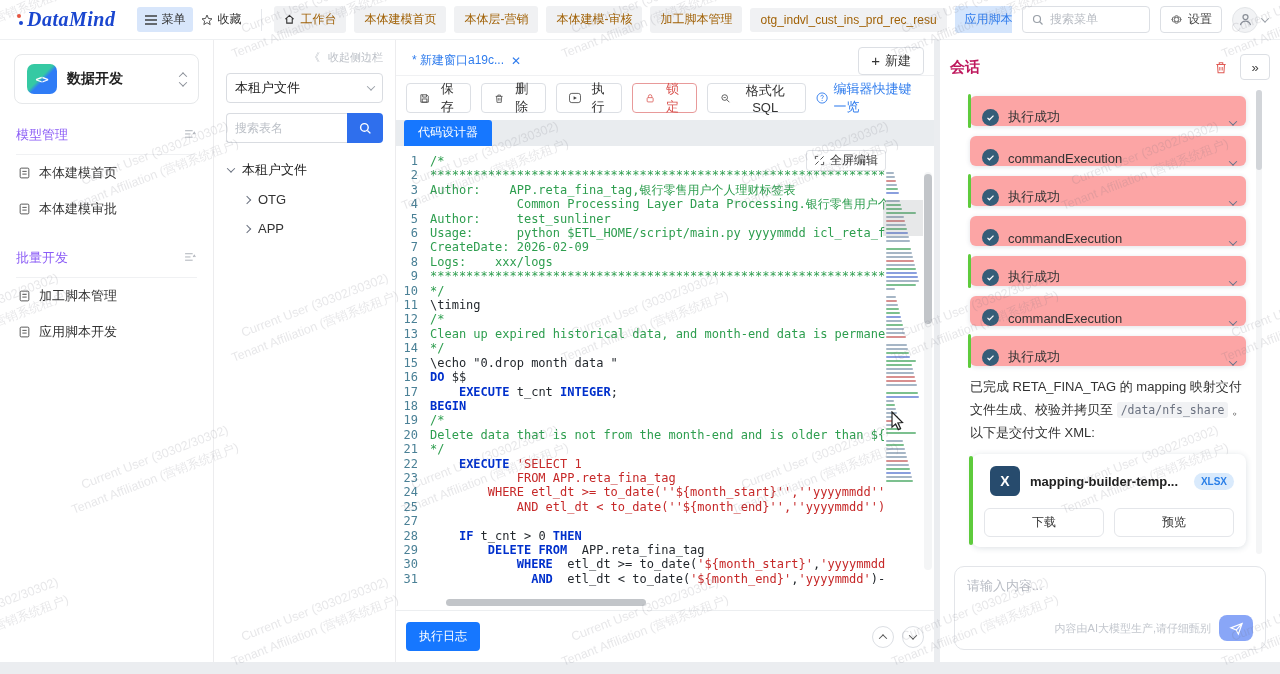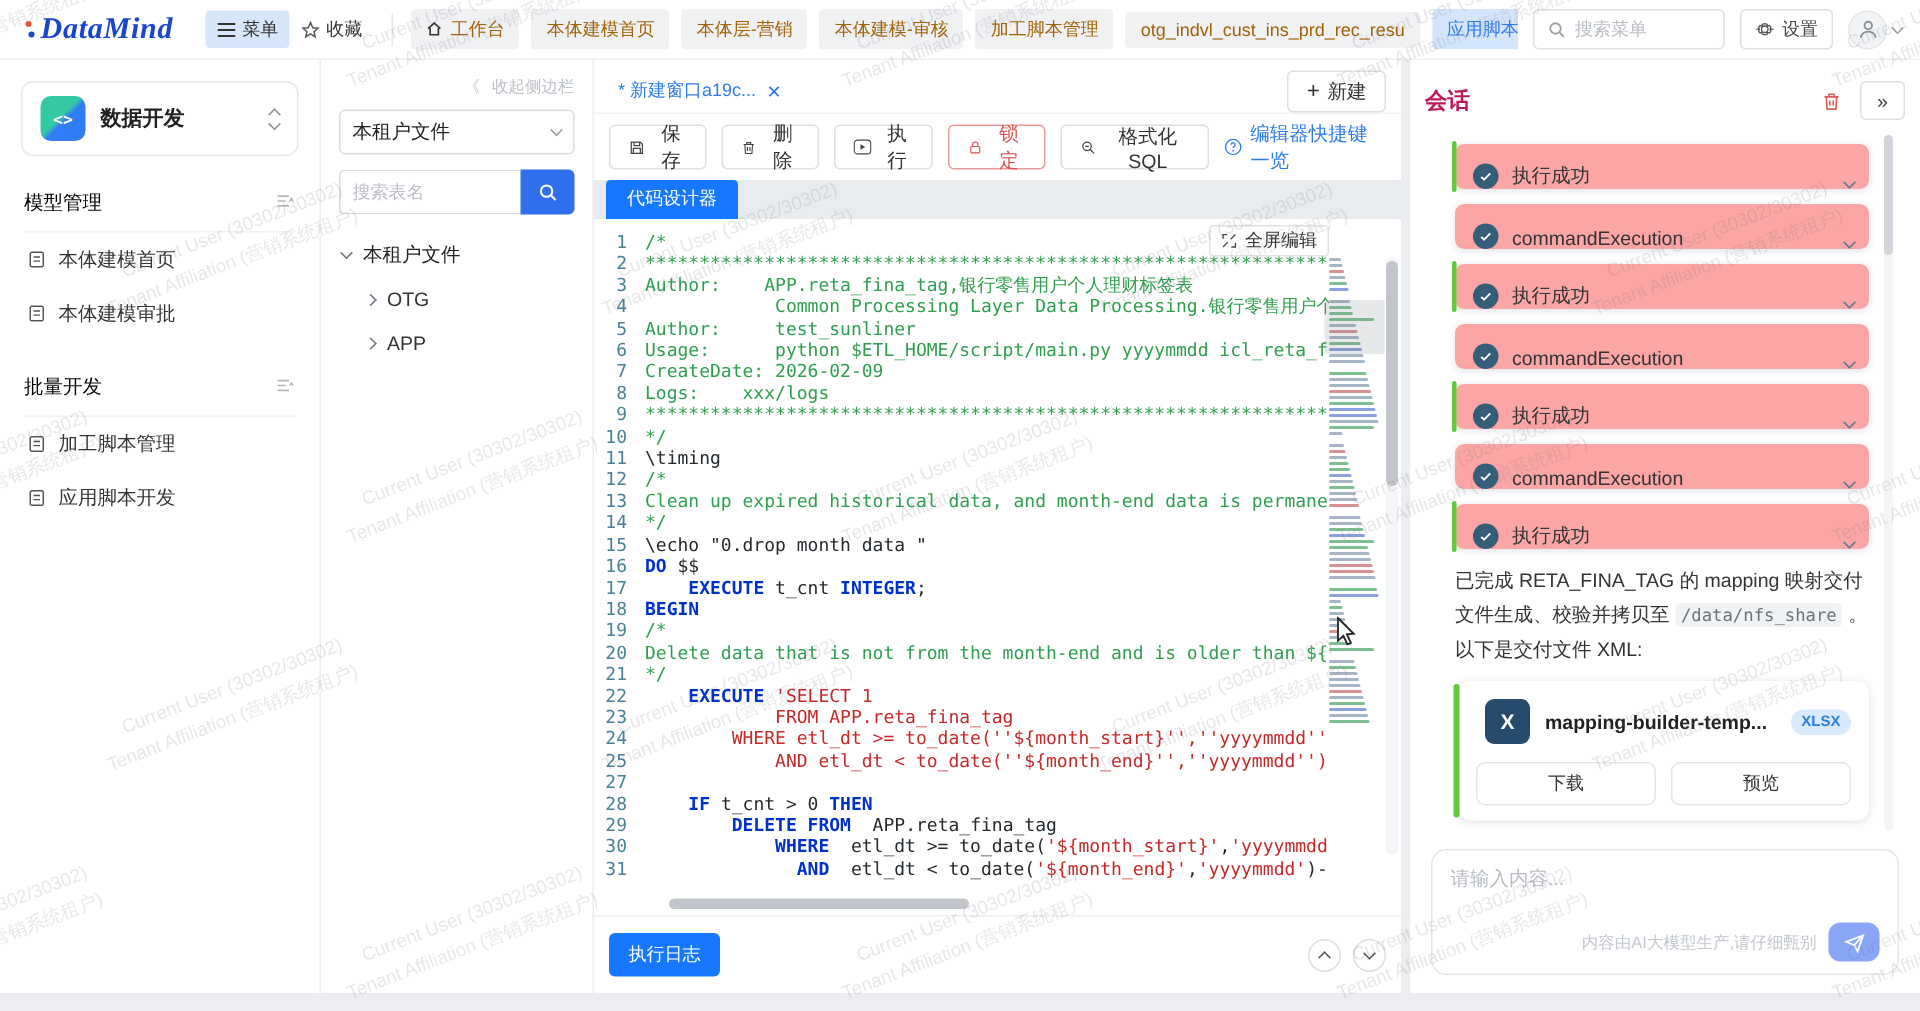--- a/index.html
+++ b/index.html
@@ -34,21 +34,21 @@
 
   
   .content { display:flex; height:622px; }
 
   
   .sidebar { width:214px; background:#fff; border-right:1px solid #ececee; padding:14px; flex-shrink:0; }
   .app-card { border:1px solid #e6e8ea; border-radius:8px; height:50px; display:flex; align-items:center; padding:0 12px; gap:10px; cursor:pointer; }
   .app-card-icon { width:30px; height:30px; border-radius:7px; background:linear-gradient(135deg,#35c9a3 45%,#2f7cf6 55%); display:flex; align-items:center; justify-content:center; color:#fff; font-size:11px; font-weight:bold; font-family:"DejaVu Sans Mono",monospace; }
   .app-card-title { font-size:14px; font-weight:bold; color:#222; flex:1; }
   .sel-carets { display:flex; flex-direction:column; gap:3px; color:#8a8f98; }
-  .section-hd { display:flex; align-items:center; justify-content:space-between; margin:22px 2px 0; padding-bottom:10px; border-bottom:1px solid #f0f1f3; color:#000000; font-size:13px;gap:43px; }
+  .section-hd { display:flex; align-items:center; justify-content:space-between; margin:22px 2px 0; padding-bottom:10px; border-bottom:1px solid #f0f1f3; color:#8b5cf6; font-size:13px;gap:43px; }
   .side-item { display:flex; align-items:center; gap:8px; font-size:13px; color:#333; padding:9px 4px; cursor:pointer; }
 
   
   .filepanel { width:182px; background:#fff; border-right:1px solid #ececee; padding:10px 12px; flex-shrink:0; }
   .collapse-link { text-align:right; color:#bcc0c7; font-size:11px; margin-bottom:8px; cursor:pointer; display:flex; justify-content:flex-end; align-items:center; gap:8px; }
   .scope-select { border:1px solid #d9dce1; border-radius:4px; height:30px; display:flex; align-items:center; justify-content:space-between; padding:0 8px; font-size:13px; color:#222; margin-bottom:10px; cursor:pointer; }
   .scope-select .chv { color:#9aa0a8; }
   .search-row { display:flex; margin-bottom:12px; }
   .search-row input { flex:1; min-width:0; border:1px solid #d9dce1; border-right:none; border-radius:4px 0 0 4px; height:30px; padding:0 8px; font-size:12px; color:#333; outline:none; font-family:inherit; }
   .search-row input::placeholder { color:#bcc0c7; }

